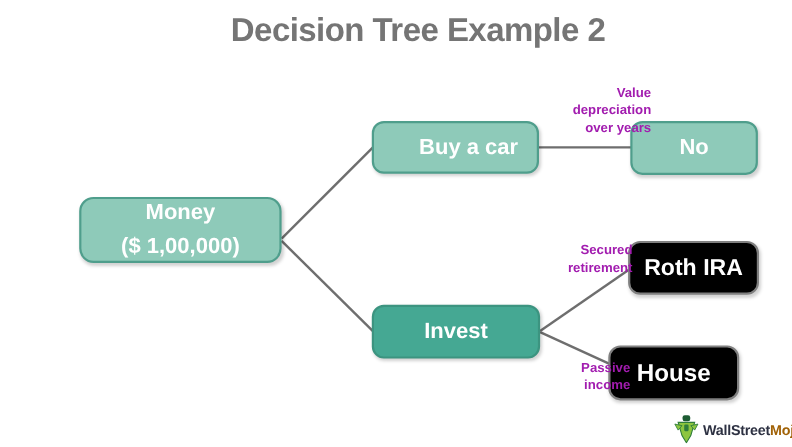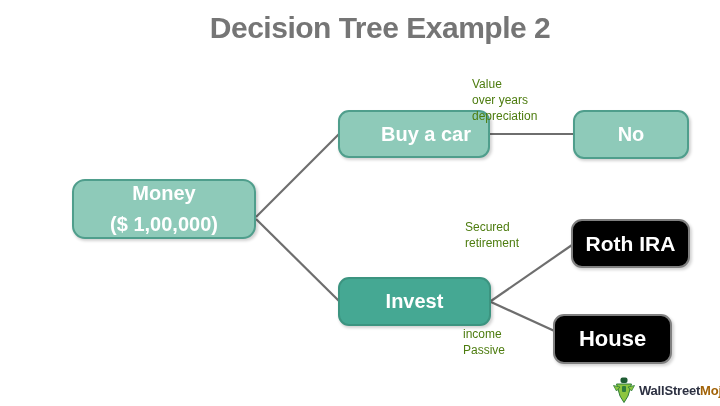--- a/index.html
+++ b/index.html
@@ -42,24 +42,24 @@
   .gray-node  { background: #000000; border-color: #808080; }
   .node-money   { left: 52px;  top: 179px; width: 184px; height: 60px; font-size: 20px; line-height: 1.55; border-radius: 13px; }
   .node-buycar  { left: 318px; top: 110px; width: 152px; height: 48px; font-size: 20px; padding-left: 24px; }
   .node-no      { left: 553px; top: 110px; width: 116px; height: 49px; font-size: 20px; }
   .node-invest  { left: 318px; top: 277px; width: 153px; height: 49px; font-size: 20px; text-align: right; }
   .node-rothira { left: 551px; top: 219px; width: 119px; height: 49px; font-size: 21px; }
   .node-house   { left: 533px; top: 314px; width: 119px; height: 50px; font-size: 22px; }
   .edge-label {
     position: absolute;
     z-index: 2;
-    text-align: left;
+    text-align: right;
     font-size: 12px;
-    font-weight: normal;
-    color: #4d7c0f;
+    font-weight: bold;
+    color: #a21caf;
     line-height: 1.32;
   }
   .lbl-valuedep { left: 452px; top: 77px;  width: 120px; }
   .lbl-secured  { left: 445px; top: 220px; width: 110px; }
   .lbl-passive  { left: 443px; top: 327px; width: 110px; }
   .logo {
     position: absolute;
     left: 592px; top: 377px;
     display: flex;
     align-items: center;
@@ -105,32 +105,32 @@
   <div class="node gray-node node-rothira">
     <span>Roth IRA</span>
   </div>
 
   <div class="node gray-node node-house">
     <span>House</span>
   </div>
 
   <div class="edge-label lbl-valuedep">
     <div>Value</div>
+    <div>depreciation</div>
     <div>over years</div>
-    <div>depreciation</div>
   </div>
 
   <div class="edge-label lbl-secured">
     <div>Secured</div>
     <div>retirement</div>
   </div>
 
   <div class="edge-label lbl-passive">
+    <div>Passive</div>
     <div>income</div>
-    <div>Passive</div>
   </div>
 
   <div class="logo">
     <svg width="24" height="26" viewBox="0 0 24 26">
       <rect x="8.5" y="0.5" width="7" height="5.5" rx="2" fill="#1e5c33"></rect>
       <path d="M4.5 7 L19.5 7 L16 19 L12 25.5 L8 19 Z" fill="#8dc63f" stroke="#2f7d3b" stroke-width="1"></path>
       <path d="M1.5 8.5 L8 10 L4.5 14 Z" fill="#8dc63f" stroke="#2f7d3b" stroke-width="0.8"></path>
       <path d="M22.5 8.5 L16 10 L19.5 14 Z" fill="#8dc63f" stroke="#2f7d3b" stroke-width="0.8"></path>
       <rect x="10" y="9" width="4" height="6" rx="1" fill="#2f7d3b"></rect>
     </svg>

